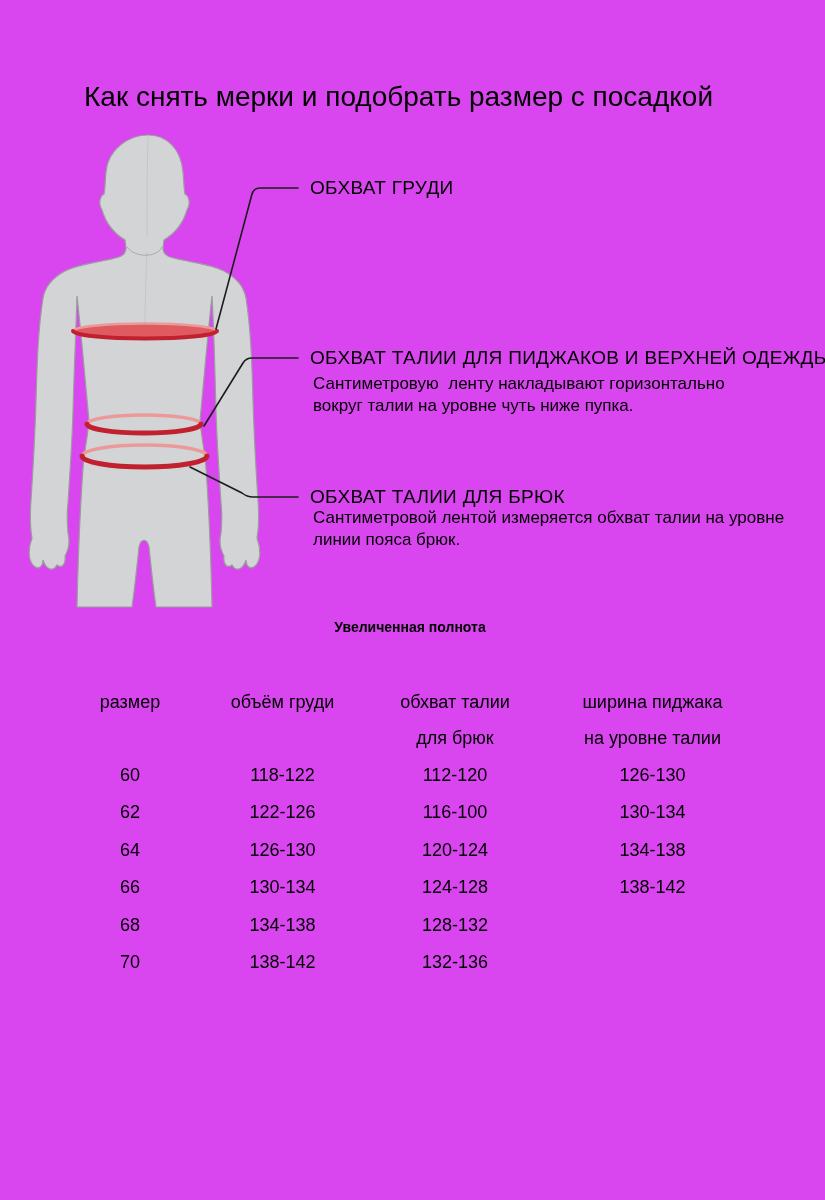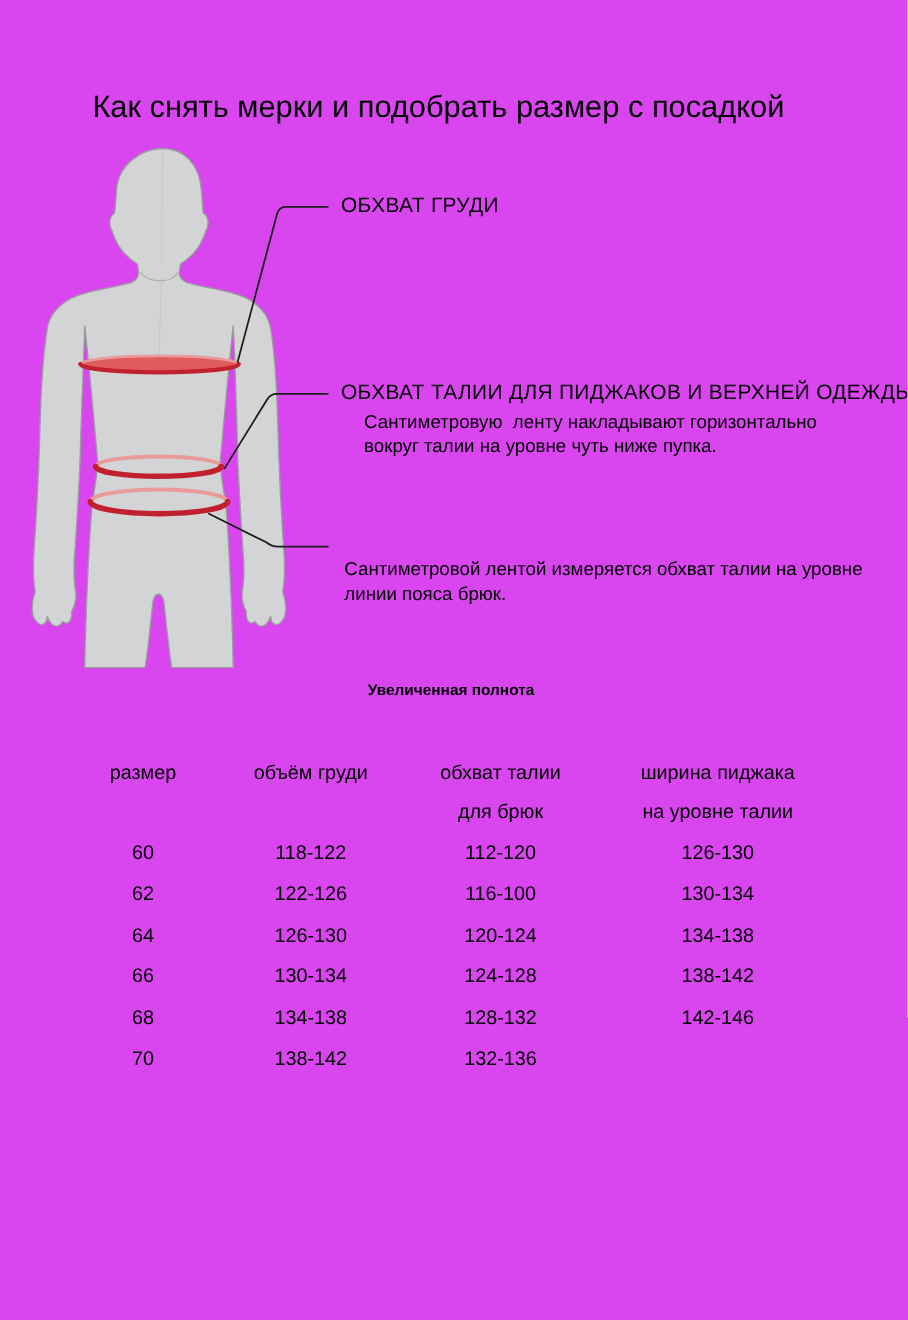--- a/index.html
+++ b/index.html
@@ -6,21 +6,21 @@
   .page {
     position:relative; width:825px; height:1200px; background:#d946ef;
     font-family:Liberation Sans, sans-serif; color:#000; overflow:hidden;
   }
   .abs { position:absolute; }
   .title { left:84px; top:80px; font-size:28px; line-height:34px; font-weight:400; white-space:nowrap; }
   .figure-svg { left:20px; top:130px; width:285px; height:480px; }
   .sec-heading { font-size:19px; line-height:24px; font-weight:400; white-space:nowrap; letter-spacing:0.3px; }
   .sec-body { font-size:17px; line-height:22px; font-weight:400; white-space:pre-wrap; width:490px; }
   .h1 { left:310px; top:176px; } .b1 { left:313px; top:201px; }
-  .h2 { left:310px; top:346px; } .b2 { left:313px; top:373px;margin-left:18px; }
+  .h2 { left:310px; top:346px; } .b2 { left:313px; top:373px; }
   .h3 { left:310px; top:485px; } .b3 { left:313px; top:507px; }
   .tbl-heading { left:60px; top:614px; width:700px; text-align:center; font-size:14px; line-height:26px; font-weight:700; }
   .sizes { left:60px; top:684px; width:700px; }
   .trow { display:flex; align-items:center; }
   .trow.hdr1 { height:35px; }
   .trow.hdr2 { height:37px; }
   .trow.data { height:37.5px; }
   .trow > div { text-align:center; font-size:18px; line-height:20px; }
   .c1 { width:140px; } .c2 { width:165px; } .c3 { width:180px; } .c4 { width:215px; }
   .silhouette { stroke:#9b9c9e; stroke-width:1.2; }
@@ -112,20 +112,21 @@
     <path class="callout" d="M 204 426 L 243 363 Q 246 358 252 358 L 298 358" stroke="#1c1c1c"></path>
     <path class="callout" d="M 190 467 L 242 493 Q 247 497 253 497 L 298 497" stroke="#1c1c1c"></path>
   </svg>
 
   <div class="abs sec-heading h1">ОБХВАТ ГРУДИ</div>
 
   <div class="abs sec-heading h2">ОБХВАТ ТАЛИИ ДЛЯ ПИДЖАКОВ И ВЕРХНЕЙ ОДЕЖДЫ</div>
   <div class="abs sec-body b2">Сантиметровую  ленту накладывают горизонтально
 вокруг талии на уровне чуть ниже пупка.</div>
 
+  <div class="abs sec-heading h3">ОБХВАТ ТАЛИИ ДЛЯ БРЮК</div>
   <div class="abs sec-body b3">Сантиметровой лентой измеряется обхват талии на уровне
 линии пояса брюк.</div>
 
   <div class="abs tbl-heading">Увеличенная полнота</div>
 
   <div class="abs sizes">
     <div class="trow hdr1">
       <div class="c1">размер</div>
       <div class="c2">объём груди</div>
       <div class="c3">обхват талии</div>
@@ -159,21 +160,20 @@
     <div class="trow data">
       <div class="c1">66</div>
       <div class="c2">130-134</div>
       <div class="c3">124-128</div>
       <div class="c4">138-142</div>
     </div>
     <div class="trow data">
       <div class="c1">68</div>
       <div class="c2">134-138</div>
       <div class="c3">128-132</div>
-      <div class="c4">142-146</div>
     </div>
     <div class="trow data">
       <div class="c1">70</div>
       <div class="c2">138-142</div>
       <div class="c3">132-136</div>
     </div>
   </div>
 
 </div>
 

